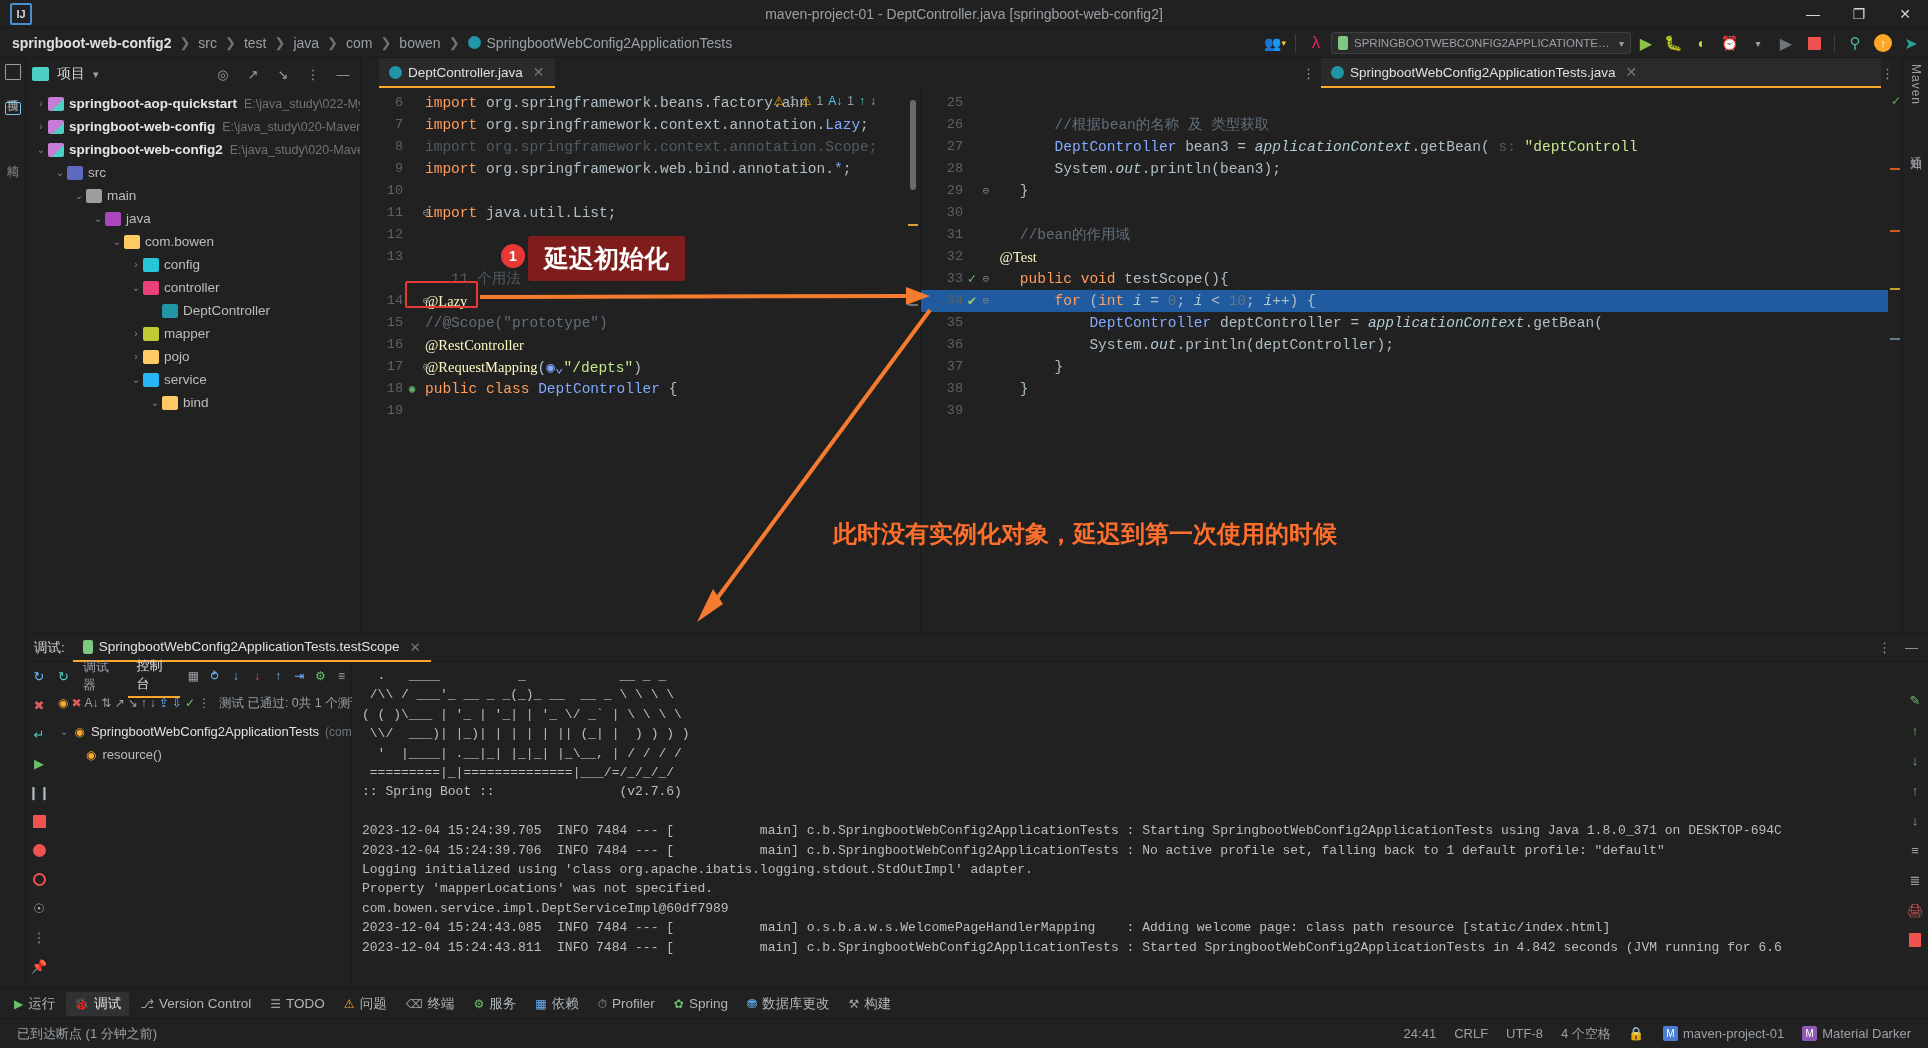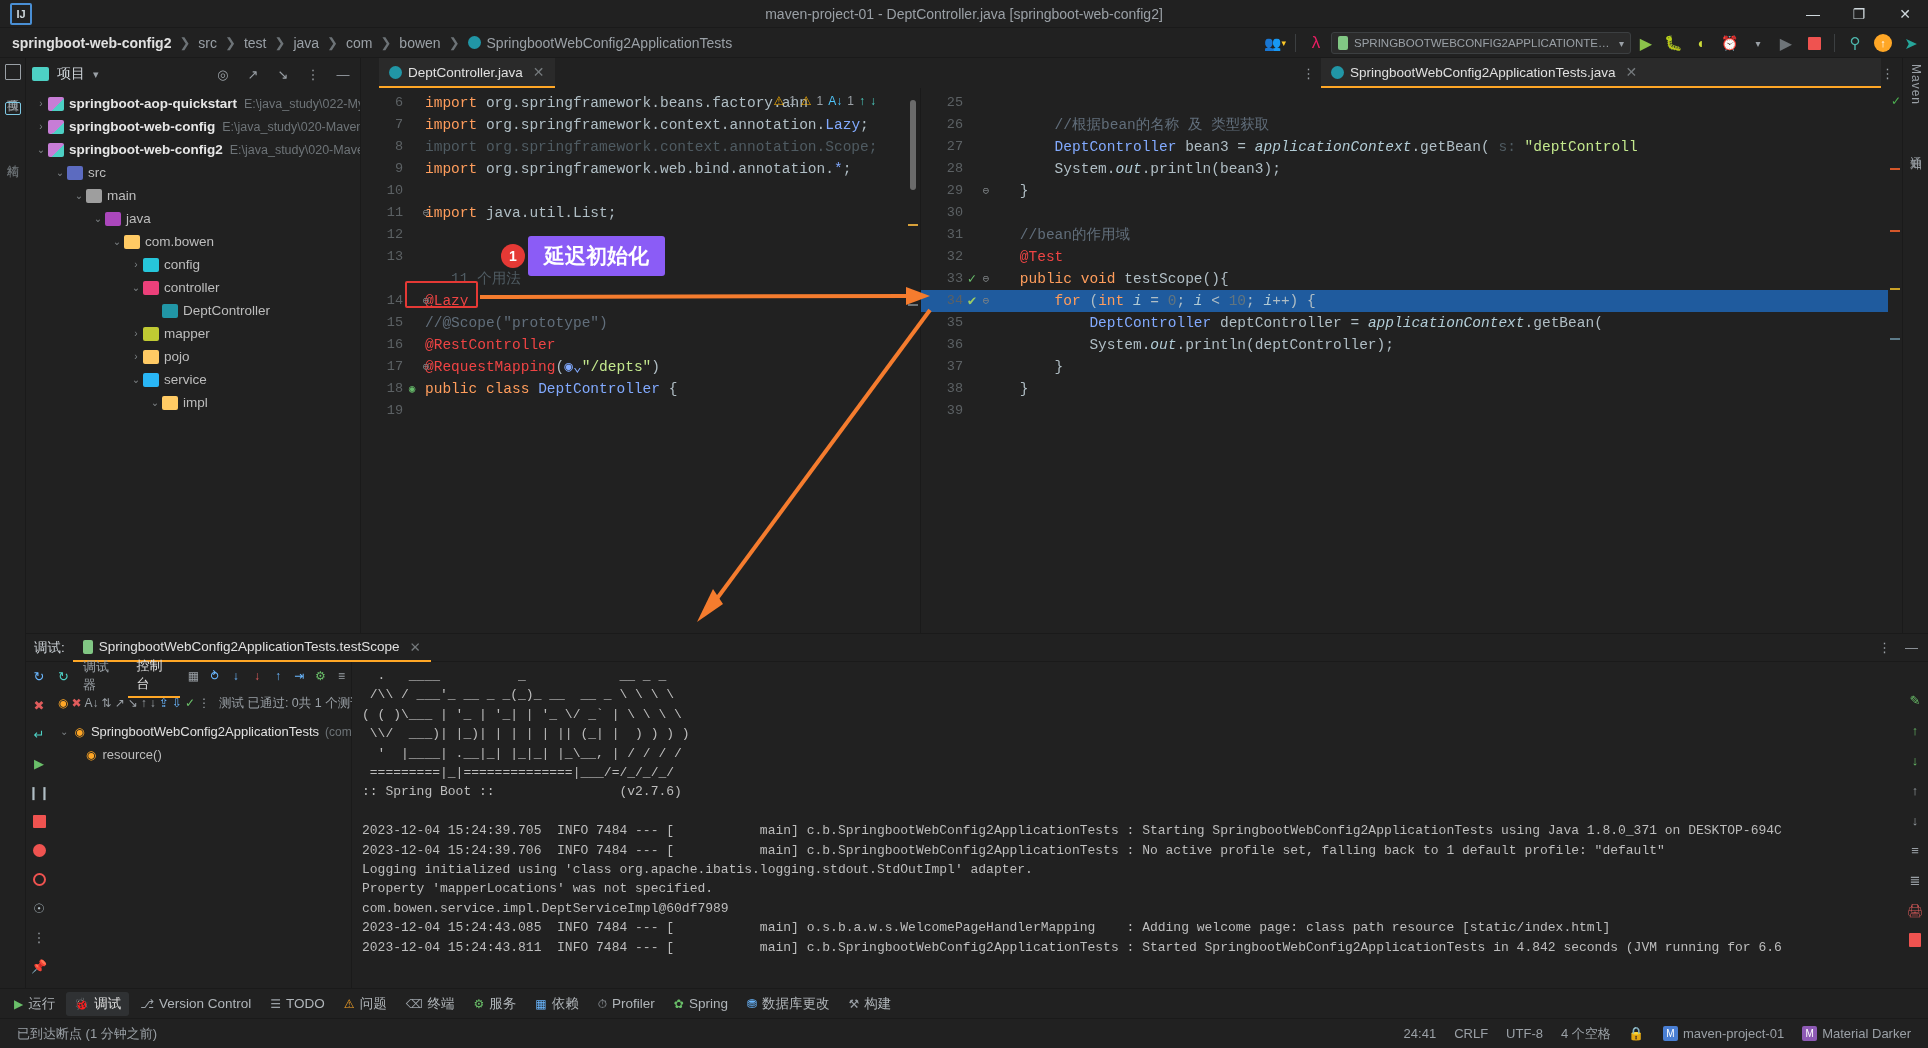--- a/index.html
+++ b/index.html
@@ -88,21 +88,21 @@
     font-family:"Liberation Mono", monospace; font-size:14.5px; line-height:22px;
     white-space:pre; position:relative;
   }
   .ln { position:absolute; left:0; width:42px; text-align:right; color:#5c6164; font-size:13.5px; }
   .cline { position:relative; height:22px; padding-left:62px; }
   .cline.hl { background:#1f5b9e; }
   .gut-ico { position:absolute; left:46px; width:14px; text-align:center; font-size:11px; color:#7d8285; }       
   .kw { color:#ff9d5c; }      
   .str { color:#c3e88d; }
   .com { color:#616e7b; }
-  .ann { color:#ef4444; }
+  .ann { color:#fef9c3;font-family:Liberation Serif, serif; }
   .typ { color:#82aaff; }
   .plain { color:#b0bec5; }
   .num { color:#62757f; }
   .fld { color:#b2ccd6; font-style:italic; }
   .dim { color:#4f5b62; }
 
   
   .markergutter { position:absolute; right:0; top:0; bottom:0; width:14px; background:#212121; }
 
   
@@ -137,21 +137,21 @@
   .bb { display:flex; align-items:center; gap:5px; padding:3px 8px; font-size:13.5px; color:#b0b5b9; }
   .bb.active { color:#e0e0e0; background:#2f3133; border-radius:3px; }
   #statusbar { position:absolute; left:0; right:0; bottom:0; height:30px; background:#212121;
     border-top:1px solid #1a1a1a; display:flex; align-items:center; font-size:13px; color:#9aa0a6; padding:0 8px; }
   .sb { padding:0 9px; white-space:nowrap; }
   #statusbar .grow { flex:1; }
 
   
   #anno { position:absolute; inset:0; pointer-events:none; z-index:60; }
   .callout {
-    position:absolute; background:#8b5cf6; color:#fff; font-size:21px; font-weight:bold;
+    position:absolute; background:#7f1d1d; color:#fff; font-size:25px; font-weight:bold;
     padding:6px 16px; border-radius:3px; white-space:nowrap;
     font-family:"DejaVu Sans", sans-serif;
   }
   .badge-num {
     position:absolute; width:24px;height:24px;border-radius:50%;background:#e53935;color:#fff;
     display:flex;align-items:center;justify-content:center;font-size:14px;font-weight:bold;
   }
   .anno-text {
     position:absolute; color:#ff6f2c; font-size:24px; font-weight:bold;
     font-family:"DejaVu Sans", sans-serif; white-space:nowrap;
@@ -301,21 +301,21 @@
           <span class="tlabel">pojo</span>
         </div>
         <div class="trow" style="padding-left: 103px;">
           <span class="arrow">⌄</span>
           <span class="tico" style="background:#29b6f6;width:16px;height:14px;border-radius:2px;margin-right:5px;display:inline-block;"></span>
           <span class="tlabel">service</span>
         </div>
         <div class="trow" style="padding-left: 122px;">
           <span class="arrow">⌄</span>
           <span class="tico" style="background:#ffca64;width:16px;height:14px;border-radius:2px;margin-right:5px;display:inline-block;"></span>
-          <span class="tlabel">impl</span>
+          <span class="tlabel">bind</span>
         </div>
       </div>
     <div style="position:absolute;left:44px;right:8px;bottom:4px;height:5px;background:#5a4520;border-radius:3px;"></div>
   </div>
 
   <div id="editors">
     <div id="tabrow">
       <div class="etab active" style="margin-left:18px;">
         <span class="tab-ico"></span>
         <span>DeptController.java</span>
@@ -560,13 +560,14 @@
 
   <svg width="1928" height="1048" style="position:absolute;top:0;left:0;">
     <line x1="480" y1="297" x2="910" y2="296" stroke="#f57c2e" stroke-width="4"></line>
     <polygon points="930,296 906,287 906,305" fill="#f57c2e"></polygon>
     <line x1="930" y1="310" x2="710" y2="608" stroke="#f57c2e" stroke-width="4"></line>
     <polygon points="697,622 713,589 723,604" fill="#f57c2e"></polygon>
   </svg>
   <div class="redbox" style="left:405px;top:281px;width:73px;height:27px;"></div>
   <div class="badge-num" style="left:501px;top:244px;">1</div>
   <div class="callout" style="left:528px;top:236px;">延迟初始化</div>
+  <div class="anno-text" style="left:833px;top:518px;">此时没有实例化对象，延迟到第一次使用的时候</div>
 </div>
 
 </body></html>

